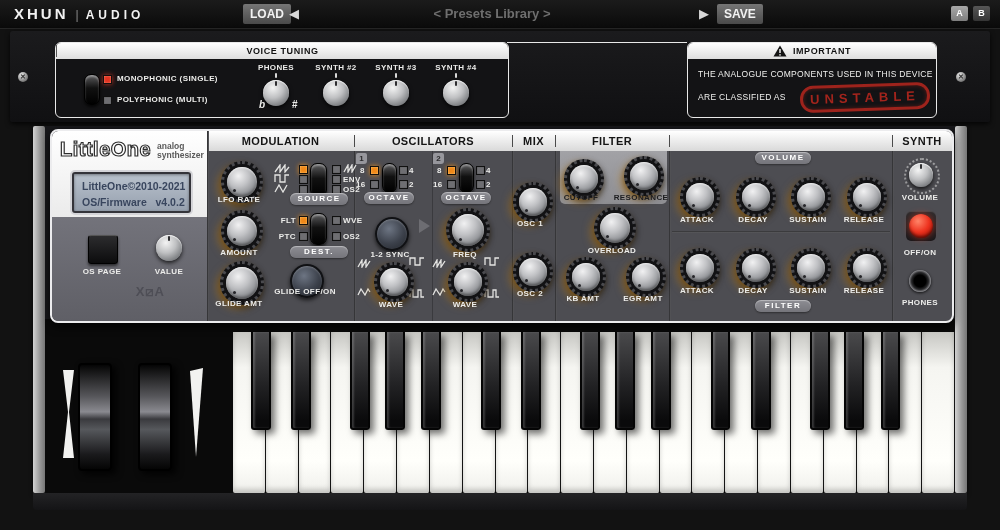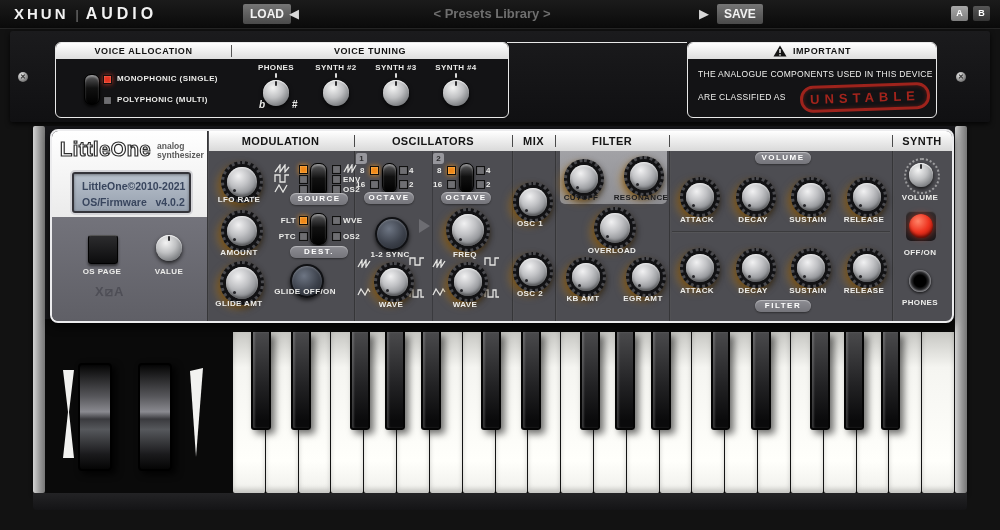--- a/index.html
+++ b/index.html
@@ -3,21 +3,21 @@
 <meta charset="utf-8">
 <style>
   html,body{margin:0;padding:0}
   body{width:1000px;height:530px;background:#121212;font-family:"Liberation Sans",sans-serif;position:relative;overflow:hidden;-webkit-font-smoothing:antialiased}
   .abs{position:absolute}
   
   .titlebar{left:0;top:0;width:1000px;height:28px;background:linear-gradient(180deg,#1b1b1b,#0a0a0a);border-bottom:1px solid #262626}
   .brand{left:14px;top:5px;display:flex;align-items:baseline;gap:7px;color:#f2f2f2}
   .brand .b1{font-size:15px;font-weight:bold;letter-spacing:3px}
   .brand .bsep{color:#8a8a8a;font-size:12px}
-  .brand .b2{font-size:16px;font-weight:bold;letter-spacing:4px}
+  .brand .b2{font-size:12px;font-weight:bold;letter-spacing:4px}
   .tbtn{height:20px;line-height:20px;padding:0 7px;background:linear-gradient(180deg,#757575,#4a4a4a);color:#f2f2f2;font-size:12px;font-weight:bold;border-radius:2px;text-align:center}
   .tarrow{font-size:13px;color:#d8d8d8;line-height:18px}
   .preset{width:260px;text-align:center;color:#6e6e6e;font-size:13px;font-weight:bold}
   .slot{width:17px;height:15px;line-height:15px;text-align:center;border-radius:2px;font-size:9px;font-weight:bold;color:#fff}
   .slot.a{background:linear-gradient(180deg,#a8a8a8,#7e7e7e)}
   .slot.b{background:linear-gradient(180deg,#565656,#353535)}
   
   .topmod{left:10px;top:31px;width:980px;height:91px;background:linear-gradient(180deg,#1b1b1d,#101012);border-radius:3px;box-shadow:0 2px 5px rgba(0,0,0,.8)}
   .wbox{border:1px solid #e9e9e9;border-radius:6px;background:#131315}
   .whead{position:absolute;left:0;top:0;right:0;height:16px;background:linear-gradient(180deg,#ffffff,#dedede);border-radius:5px 5px 0 0;display:flex}
@@ -61,21 +61,21 @@
   .arrowr{position:absolute;width:0;height:0;border-left:11px solid #6d6d72;border-top:7px solid transparent;border-bottom:7px solid transparent}
   .lightpatch{position:absolute;background:linear-gradient(180deg,#a2a2a6,#8e8e92);border-radius:0 0 5px 5px}
   .seam{position:absolute;height:2px;background:linear-gradient(180deg,#2e2e30,#616165)}
   
   .brandbox{left:0;top:0;width:155px;height:86px;background:linear-gradient(180deg,#ffffff,#ebebeb);border-radius:6px 0 0 0}
   .graybox{left:0;top:86px;width:155px;height:104px;background:linear-gradient(180deg,#73737b,#5f5f66);border-radius:0 0 0 6px}
   .logoname{font-size:20px;font-weight:bold;color:#fff;-webkit-text-stroke:1.2px #2e2e2e;letter-spacing:.5px}
   .logotag{font-size:8.5px;font-weight:bold;color:#5a5a5a;line-height:8.5px}
   .lcd{position:absolute;background:linear-gradient(180deg,#b9c2cd,#96a0ae);border:2px solid #34343a;box-shadow:0 0 0 2px #d4d4d8,inset 0 1px 3px rgba(0,0,0,.4);border-radius:3px;color:#39465e;font-size:10.5px;font-weight:bold;padding:4px 0 0 8px;line-height:16px;white-space:pre}
   .sqbtn{position:absolute;background:linear-gradient(180deg,#2c2c2e,#0c0c0d);border:1px solid #000;border-top-color:#555;border-radius:3px;box-shadow:0 2px 3px rgba(0,0,0,.6)}
-  .logomark{position:absolute;color:#4e4e56;font-size:13px;font-weight:bold;letter-spacing:1px;text-align:left}
+  .logomark{position:absolute;color:#4e4e56;font-size:13px;font-weight:bold;letter-spacing:1px;text-align:right}
   
   .tickring{position:absolute;border-radius:50%;border:2px dotted #9c9c9e}
   .redbase{position:absolute;width:30px;height:30px;background:linear-gradient(180deg,#2c2c2e,#17171a);border-radius:5px;box-shadow:inset 0 1px 1px rgba(255,255,255,.15)}
   .redbtn{position:absolute;left:3px;top:3px;width:24px;height:24px;border-radius:50%;background:radial-gradient(circle at 38% 30%,#ff8468,#ee3420 48%,#a81004 88%);box-shadow:0 0 7px rgba(255,60,30,.55),inset 0 -2px 3px rgba(0,0,0,.5)}
   .jack{position:absolute;width:22px;height:22px;border-radius:50%;background:radial-gradient(circle,#000 38%,#2a2a2c 55%,#88888c 70%,#55555a);box-shadow:0 1px 3px rgba(0,0,0,.8)}
   
   .wheel{position:absolute;width:30px;height:104px;background:linear-gradient(180deg,#050505,#56565a 30%,#8a8a90 45%,#3a3a3e 52%,#56585c 62%,#1a1a1c 86%,#050505);border:2px solid #000;border-radius:4px;box-shadow:4px 3px 7px rgba(0,0,0,.9)}
   .keys{position:absolute;left:188px;top:206px;width:722px;height:161px;background:#000}
   .white-key{position:absolute;top:0;height:161px;background:linear-gradient(180deg,#c7c7c3,#f5f5f1 22%,#fffffb 80%,#efefeb);border-right:1px solid #141414;border-radius:0 0 2px 2px;box-shadow:inset 0 -4px 5px rgba(0,0,0,.18);box-sizing:border-box}
   .black-key{position:absolute;top:0;width:2.77%;height:98px;background:linear-gradient(180deg,#4a4a4c,#222224 55%,#0a0a0b 92%);border:2px solid #050505;border-top:none;border-radius:0 0 3px 3px;box-shadow:4px 4px 7px rgba(0,0,0,.55),inset 2px 0 2px rgba(255,255,255,.18);box-sizing:border-box;z-index:2}
@@ -98,21 +98,20 @@
   <div class="abs slot b" style="left:973px;top:6px">B</div>
 </div>
 
 <div class="abs topmod">
   <div class="abs screw" style="left:8px;top:41px">✕</div>
   <div class="abs screw" style="left:946px;top:41px">✕</div>
   <div class="abs conn" style="left:497px;top:11px;width:180px"></div>
 
   <div class="abs wbox" style="left:45px;top:11px;width:452px;height:74px">
     <div class="whead">
-      <span style="width:175px">VOICE ALLOCATION</span>
       <div class="hdiv"></div>
       <span style="flex:1">VOICE TUNING</span>
     </div>
     <div class="abs vswitch" style="left:28px;top:31px;width:14px;height:29px"></div>
     <div class="abs led red" style="left:47px;top:32px"></div>
     <div class="abs slabel" style="left:61px;top:31px">MONOPHONIC (SINGLE)</div>
     <div class="abs led" style="left:47px;top:53px"></div>
     <div class="abs slabel" style="left:61px;top:52px">POLYPHONIC (MULTI)</div>
 
     <div class="abs slabel" style="left:185px;top:20px;width:70px;text-align:center">PHONES</div>

